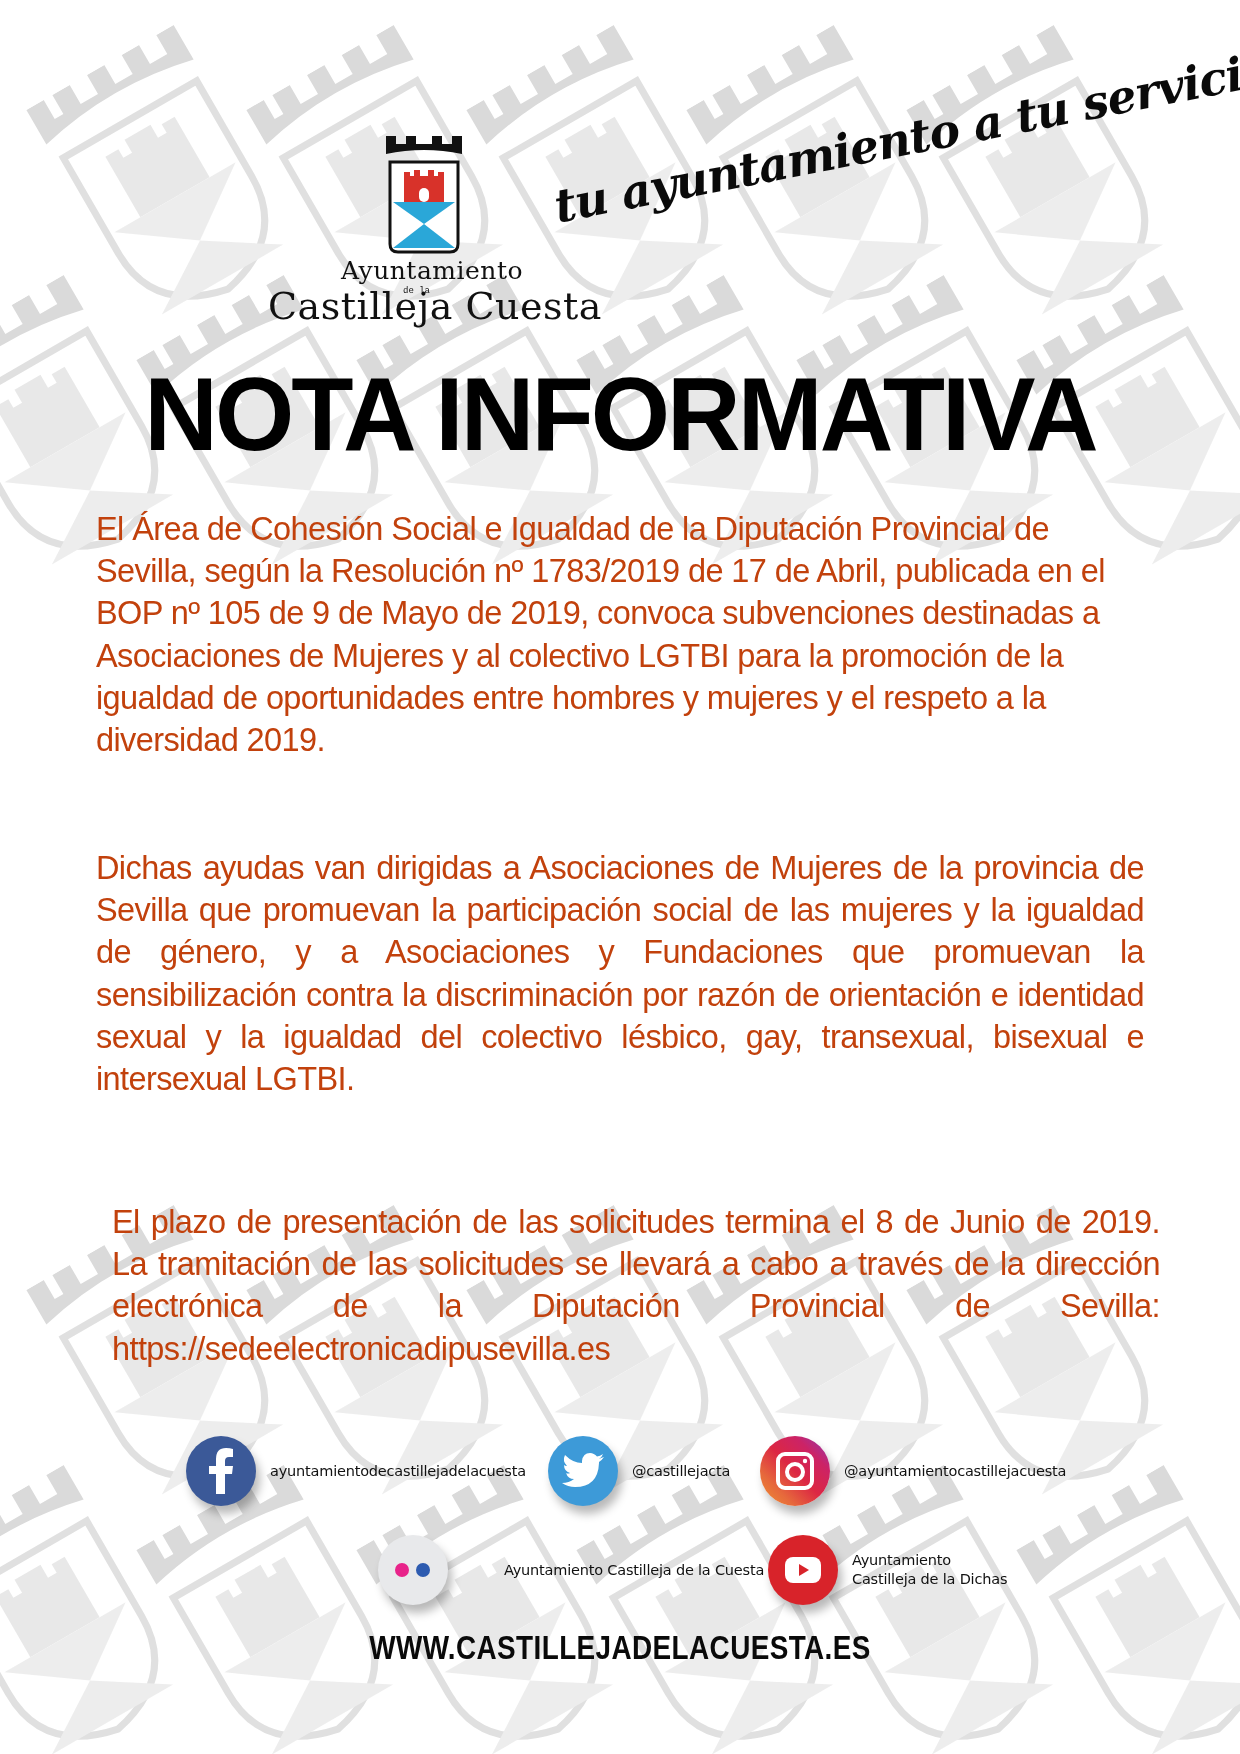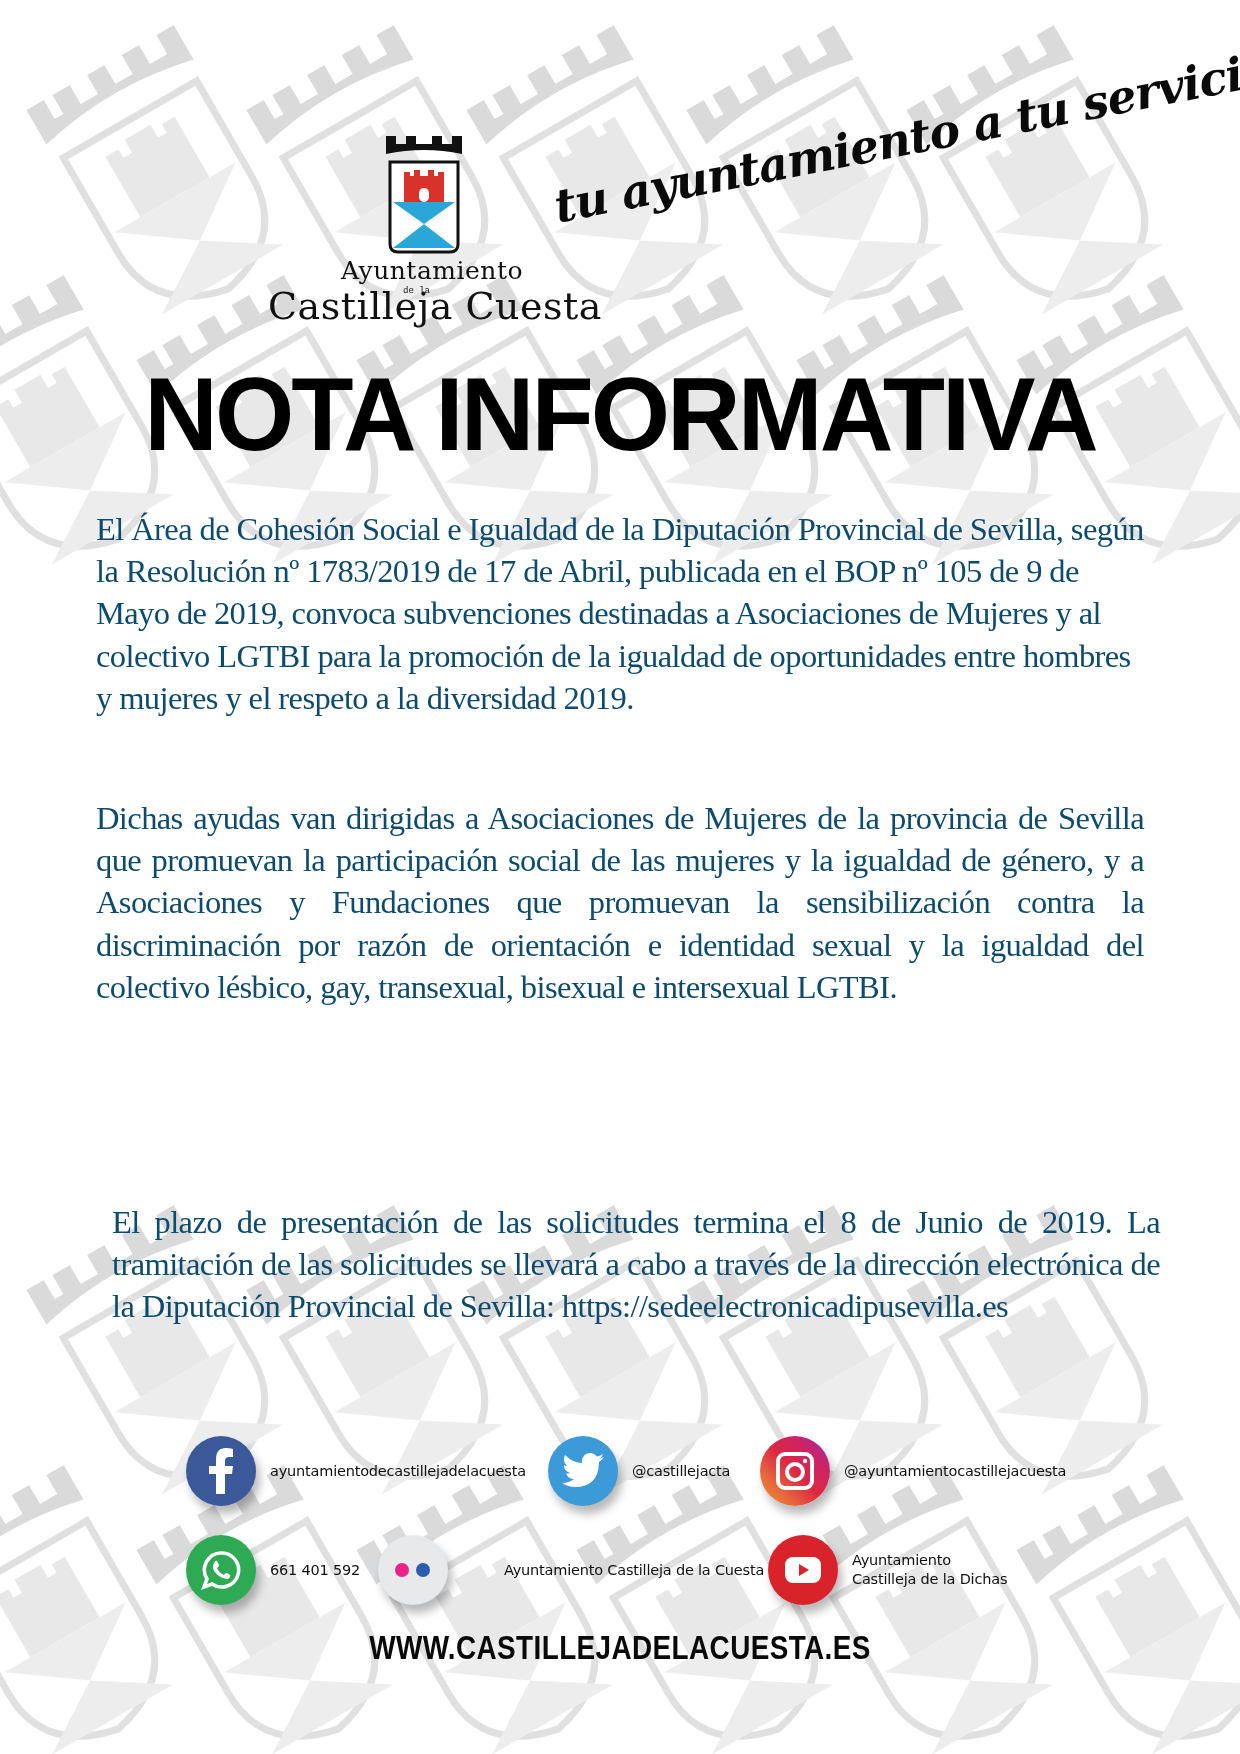--- a/index.html
+++ b/index.html
@@ -45,25 +45,25 @@
 
   .title {
     position: absolute; left: 0; right: 0; top: 362px; text-align: center;
     font-family: "Liberation Sans", sans-serif; font-weight: 900;
     font-size: 104px; letter-spacing: -3px; line-height: 1; color: #000;
     transform: scaleX(0.98);
   }
 
   .body-text {
     position: absolute; left: 96px; width: 1048px;
-    font-family: Liberation Serif, serif; font-size: 32.5px; line-height: 42.2px;
-    color: #0c4a6e; letter-spacing: -0.6px; font-weight: 300;
+    font-family: Liberation Sans, sans-serif; font-size: 32.5px; line-height: 42.2px;
+    color: #c2410c; letter-spacing: -0.6px; font-weight: 300;
   }
   .p1 { top: 508px; }
-  .p2 { top: 797px; text-align: justify; }
+  .p2 { top: 847px; text-align: justify; }
   .p3 { top: 1185px; text-align: justify; }
 
   
   .social { position: absolute; display: flex; align-items: center; }
   .social .icon {
     width: 70px; height: 70px; border-radius: 50%;
     display: flex; align-items: center; justify-content: center;
     box-shadow: 4px 8px 10px rgba(0,0,0,0.28);
     flex: 0 0 auto;
   }
@@ -259,29 +259,20 @@
     <div class="icon" style="background:linear-gradient(45deg,#f09433 0%,#e6683c 25%,#dc2743 50%,#cc2366 75%,#8a3ab9 100%)">
       <svg width="40" height="40" viewBox="0 0 40 40">
           <rect x="3" y="3" width="34" height="34" rx="7" fill="none" stroke="#fff" stroke-width="4"></rect>
           <circle cx="20" cy="21" r="8" fill="none" stroke="#fff" stroke-width="4"></circle>
           <circle cx="30" cy="10" r="2.2" fill="#fff"></circle>
         </svg>
     </div>
     <span class="label">@ayuntamientocastillejacuesta</span>
   </div>
 
-  <div class="social wa">
-    <div class="icon" style="background:#2eaa55">
-      <svg width="42" height="42" viewBox="0 0 42 42">
-          <path d="M21 4 A17 17 0 1 1 12 35 L4 38 L7 30 A17 17 0 0 1 21 4 Z" fill="none" stroke="#fff" stroke-width="3.5"></path>
-          <path d="M14 14 Q15 11 17 12 L19 16 Q19 18 17 19 Q19 24 24 26 Q25 24 27 24 L30 26 Q31 28 28 30 Q20 30 14 22 Q12 18 14 14 Z" fill="#fff"></path>
-        </svg>
-    </div>
-    <span class="label">661 401 592</span>
-  </div>
 
   <div class="social fl">
     <div class="icon" style="background:#e8e9eb">
       <svg width="40" height="16" viewBox="0 0 40 16">
           <circle cx="9" cy="8" r="7" fill="#e8238a"></circle>
           <circle cx="30" cy="8" r="7" fill="#2d5bb0"></circle>
         </svg>
     </div>
     <span class="label">Ayuntamiento Castilleja de la Cuesta</span>
   </div>

